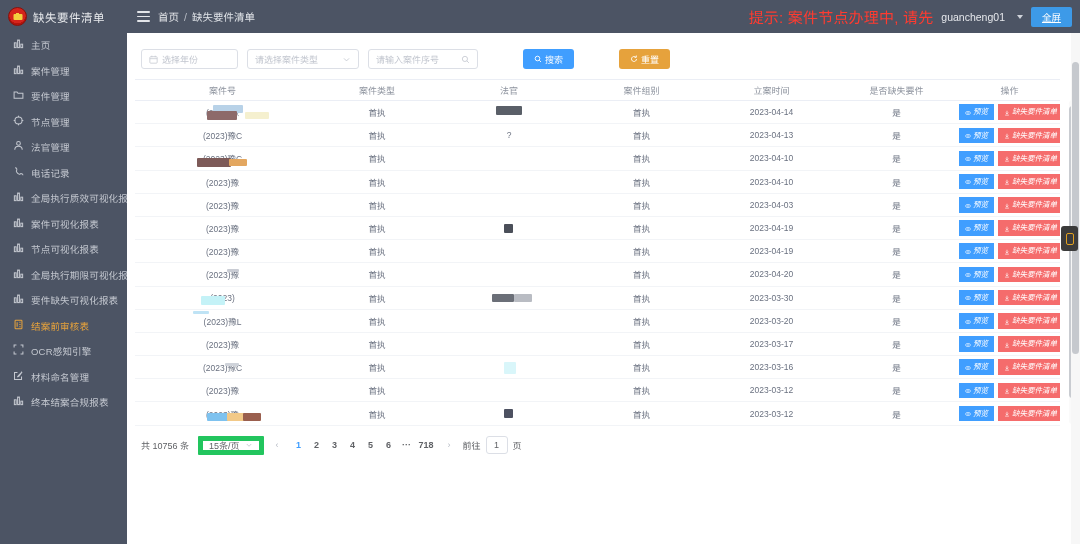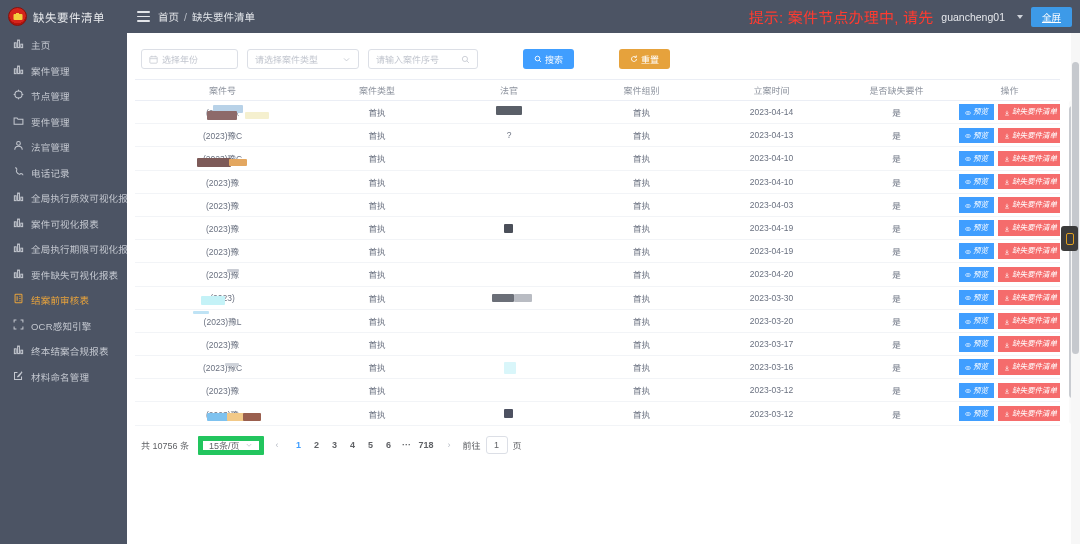--- a/index.html
+++ b/index.html
@@ -194,40 +194,40 @@
               <rect x="2" y="7" width="2.6" height="7" stroke="currentColor" fill="none" stroke-width="1.5"></rect>
               <rect x="6.7" y="3" width="2.6" height="11" stroke="currentColor" fill="none" stroke-width="1.5"></rect>
               <rect x="11.4" y="9" width="2.6" height="5" stroke="currentColor" fill="none" stroke-width="1.5"></rect>
             </svg>
           </span>
           <span class="mi-label">案件管理</span>
         </div>
         <div class="menu-item">
           <span class="mi-icon">
             <svg viewBox="0 0 16 16">
+              <path d="M1.6 4.4h4.3l1.3 1.7h7.2v7.5H1.6z" stroke="currentColor" fill="none" stroke-width="1.5"></path>
+            </svg>
+          </span>
+          <span class="mi-label">要件管理</span>
+        </div>
+        <div class="menu-item">
+          <span class="mi-icon">
+            <svg viewBox="0 0 16 16">
               <circle cx="8" cy="8" r="5.2" stroke="currentColor" fill="none" stroke-width="1.5"></circle>
               <line x1="8" y1="1" x2="8" y2="3.2" stroke="currentColor" fill="none" stroke-width="1.5"></line>
               <line x1="8" y1="12.8" x2="8" y2="15" stroke="currentColor" fill="none" stroke-width="1.5"></line>
               <line x1="1" y1="8" x2="3.2" y2="8" stroke="currentColor" fill="none" stroke-width="1.5"></line>
               <line x1="12.8" y1="8" x2="15" y2="8" stroke="currentColor" fill="none" stroke-width="1.5"></line>
             </svg>
           </span>
           <span class="mi-label">节点管理</span>
         </div>
         <div class="menu-item">
           <span class="mi-icon">
             <svg viewBox="0 0 16 16">
-              <path d="M1.6 4.4h4.3l1.3 1.7h7.2v7.5H1.6z" stroke="currentColor" fill="none" stroke-width="1.5"></path>
-            </svg>
-          </span>
-          <span class="mi-label">要件管理</span>
-        </div>
-        <div class="menu-item">
-          <span class="mi-icon">
-            <svg viewBox="0 0 16 16">
               <circle cx="8" cy="5" r="2.7" stroke="currentColor" fill="none" stroke-width="1.5"></circle>
               <path d="M2.6 14c0-3 2.4-5 5.4-5s5.4 2 5.4 5" stroke="currentColor" fill="none" stroke-width="1.5"></path>
             </svg>
           </span>
           <span class="mi-label">法官管理</span>
         </div>
         <div class="menu-item">
           <span class="mi-icon">
             <svg viewBox="0 0 16 16">
               <path d="M3 2.4c1.3 0 2 .3 2.3 1.5.3 1.2.6 1.8 0 2.4-.6.6-.9.9 0 2.3.9 1.4 2 2.5 3.4 3.2 1 .5 1.3.2 1.9-.4.6-.6 1.2-.3 2.3 0 1.2.4 1.5 1 1.5 2.2" stroke="currentColor" fill="none" stroke-width="1.5"></path>
@@ -247,20 +247,30 @@
         </div>
         <div class="menu-item">
           <span class="mi-icon">
             <svg viewBox="0 0 16 16">
               <rect x="2" y="7" width="2.6" height="7" stroke="currentColor" fill="none" stroke-width="1.5"></rect>
               <rect x="6.7" y="3" width="2.6" height="11" stroke="currentColor" fill="none" stroke-width="1.5"></rect>
               <rect x="11.4" y="9" width="2.6" height="5" stroke="currentColor" fill="none" stroke-width="1.5"></rect>
             </svg>
           </span>
           <span class="mi-label">案件可视化报表</span>
+        </div>
+        <div class="menu-item">
+          <span class="mi-icon">
+            <svg viewBox="0 0 16 16">
+              <rect x="2" y="7" width="2.6" height="7" stroke="currentColor" fill="none" stroke-width="1.5"></rect>
+              <rect x="6.7" y="3" width="2.6" height="11" stroke="currentColor" fill="none" stroke-width="1.5"></rect>
+              <rect x="11.4" y="9" width="2.6" height="5" stroke="currentColor" fill="none" stroke-width="1.5"></rect>
+            </svg>
+          </span>
+          <span class="mi-label">节点可视化报表</span>
         </div>
         <div class="menu-item">
           <span class="mi-icon">
             <svg viewBox="0 0 16 16">
               <rect x="2" y="7" width="2.6" height="7" stroke="currentColor" fill="none" stroke-width="1.5"></rect>
               <rect x="6.7" y="3" width="2.6" height="11" stroke="currentColor" fill="none" stroke-width="1.5"></rect>
               <rect x="11.4" y="9" width="2.6" height="5" stroke="currentColor" fill="none" stroke-width="1.5"></rect>
             </svg>
           </span>
           <span class="mi-label">全局执行期限可视化报表</span>
@@ -294,35 +304,35 @@
               <polyline points="11,1.6 14.4,1.6 14.4,5" stroke="currentColor" fill="none" stroke-width="1.5"></polyline>
               <polyline points="5,14.4 1.6,14.4 1.6,11" stroke="currentColor" fill="none" stroke-width="1.5"></polyline>
               <polyline points="11,14.4 14.4,14.4 14.4,11" stroke="currentColor" fill="none" stroke-width="1.5"></polyline>
             </svg>
           </span>
           <span class="mi-label">OCR感知引擎</span>
         </div>
         <div class="menu-item">
           <span class="mi-icon">
             <svg viewBox="0 0 16 16">
+              <path d="M13.2 2.8 8 8l-1.6 2.4L8.8 8.8z" stroke="currentColor" fill="none" stroke-width="1.5"></path>
+              <path d="M12.4 9.6v4.2H2.2V3.6h4.3" stroke="currentColor" fill="none" stroke-width="1.5"></path>
+            </svg>
+          </span>
+          <span class="mi-label">材料命名管理</span>
+        </div>
+        <div class="menu-item">
+          <span class="mi-icon">
+            <svg viewBox="0 0 16 16">
               <rect x="2" y="7" width="2.6" height="7" stroke="currentColor" fill="none" stroke-width="1.5"></rect>
               <rect x="6.7" y="3" width="2.6" height="11" stroke="currentColor" fill="none" stroke-width="1.5"></rect>
               <rect x="11.4" y="9" width="2.6" height="5" stroke="currentColor" fill="none" stroke-width="1.5"></rect>
             </svg>
           </span>
           <span class="mi-label">终本结案合规报表</span>
-        </div>
-        <div class="menu-item">
-          <span class="mi-icon">
-            <svg viewBox="0 0 16 16">
-              <path d="M13.2 2.8 8 8l-1.6 2.4L8.8 8.8z" stroke="currentColor" fill="none" stroke-width="1.5"></path>
-              <path d="M12.4 9.6v4.2H2.2V3.6h4.3" stroke="currentColor" fill="none" stroke-width="1.5"></path>
-            </svg>
-          </span>
-          <span class="mi-label">材料命名管理</span>
         </div>
       </nav>
   </aside>
 
   <div class="main">
 
     <header class="topbar">
       <span class="hamburger">
           <i></i>
           <i></i>

